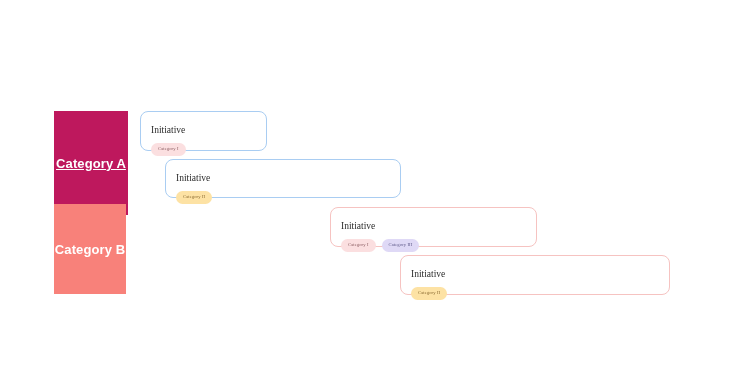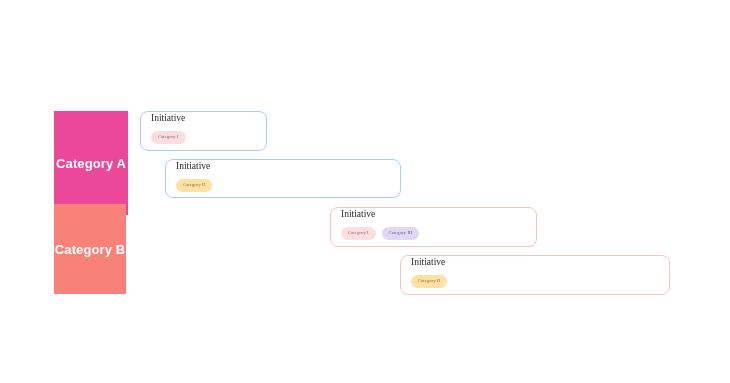--- a/index.html
+++ b/index.html
@@ -31,39 +31,40 @@
     font-weight: bold;
     letter-spacing: 0.1px;
     font-family: "Liberation Sans", sans-serif;
     box-sizing: border-box;
   }
   .lane-label.lane-a {
     left: 54px;
     top: 111px;
     width: 74px;
     height: 104px;
-    background: #ec4899;
+    background: #be185d;
+    text-decoration: underline;
   }
   .lane-label.lane-b {
     left: 54px;
     top: 204px;
     width: 72px;
     height: 90px;
     background: #f8817a;
   }
 
   
   .card {
     position: absolute;
     box-sizing: border-box;
     background: #ffffff;
     border-radius: 8px;
     border-width: 1px;
     border-style: solid;
-    padding: 0 10px 0 10px;
+    padding: 12px 10px 0 10px;
   }
   .card.tone-blue { border-color: #a9cdf2; }
   .card.tone-pink { border-color: #f6c3c1; }
 
   .card-title {
     font-size: 9.5px;
     color: #2b2b2b;
     font-family: "Liberation Serif", serif;
     line-height: 12px;
     margin: 0 0 7px 0;

